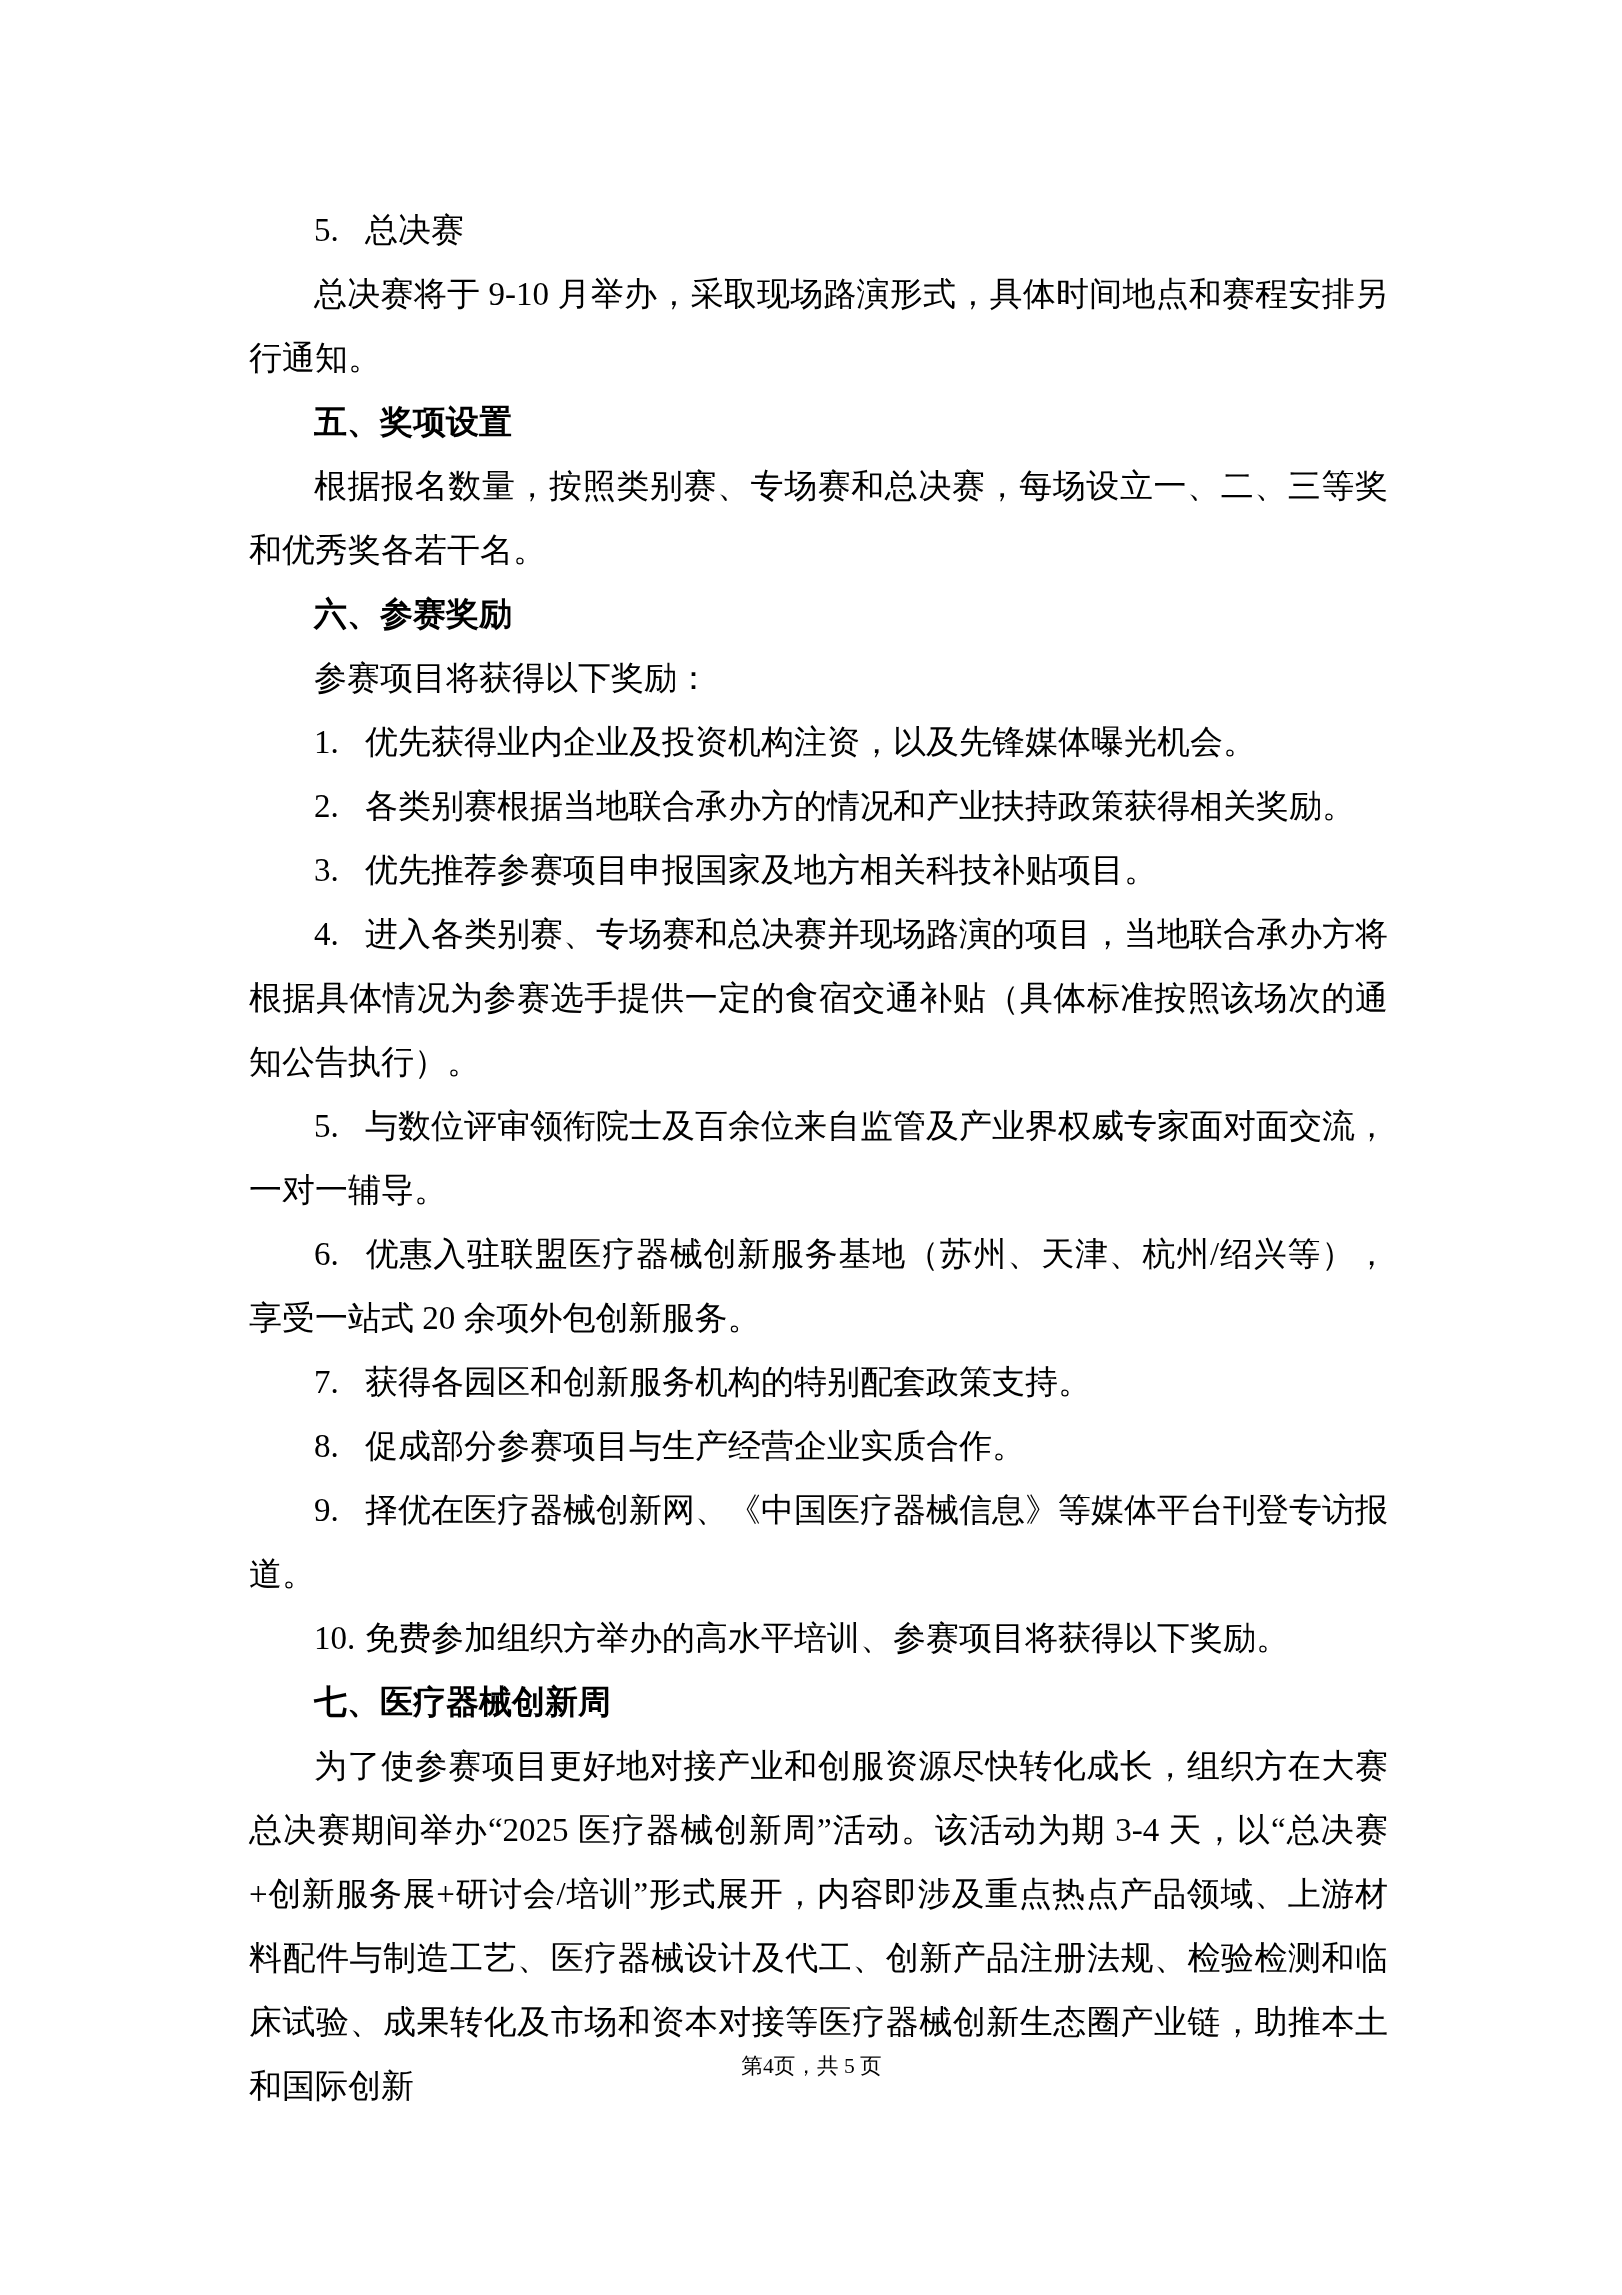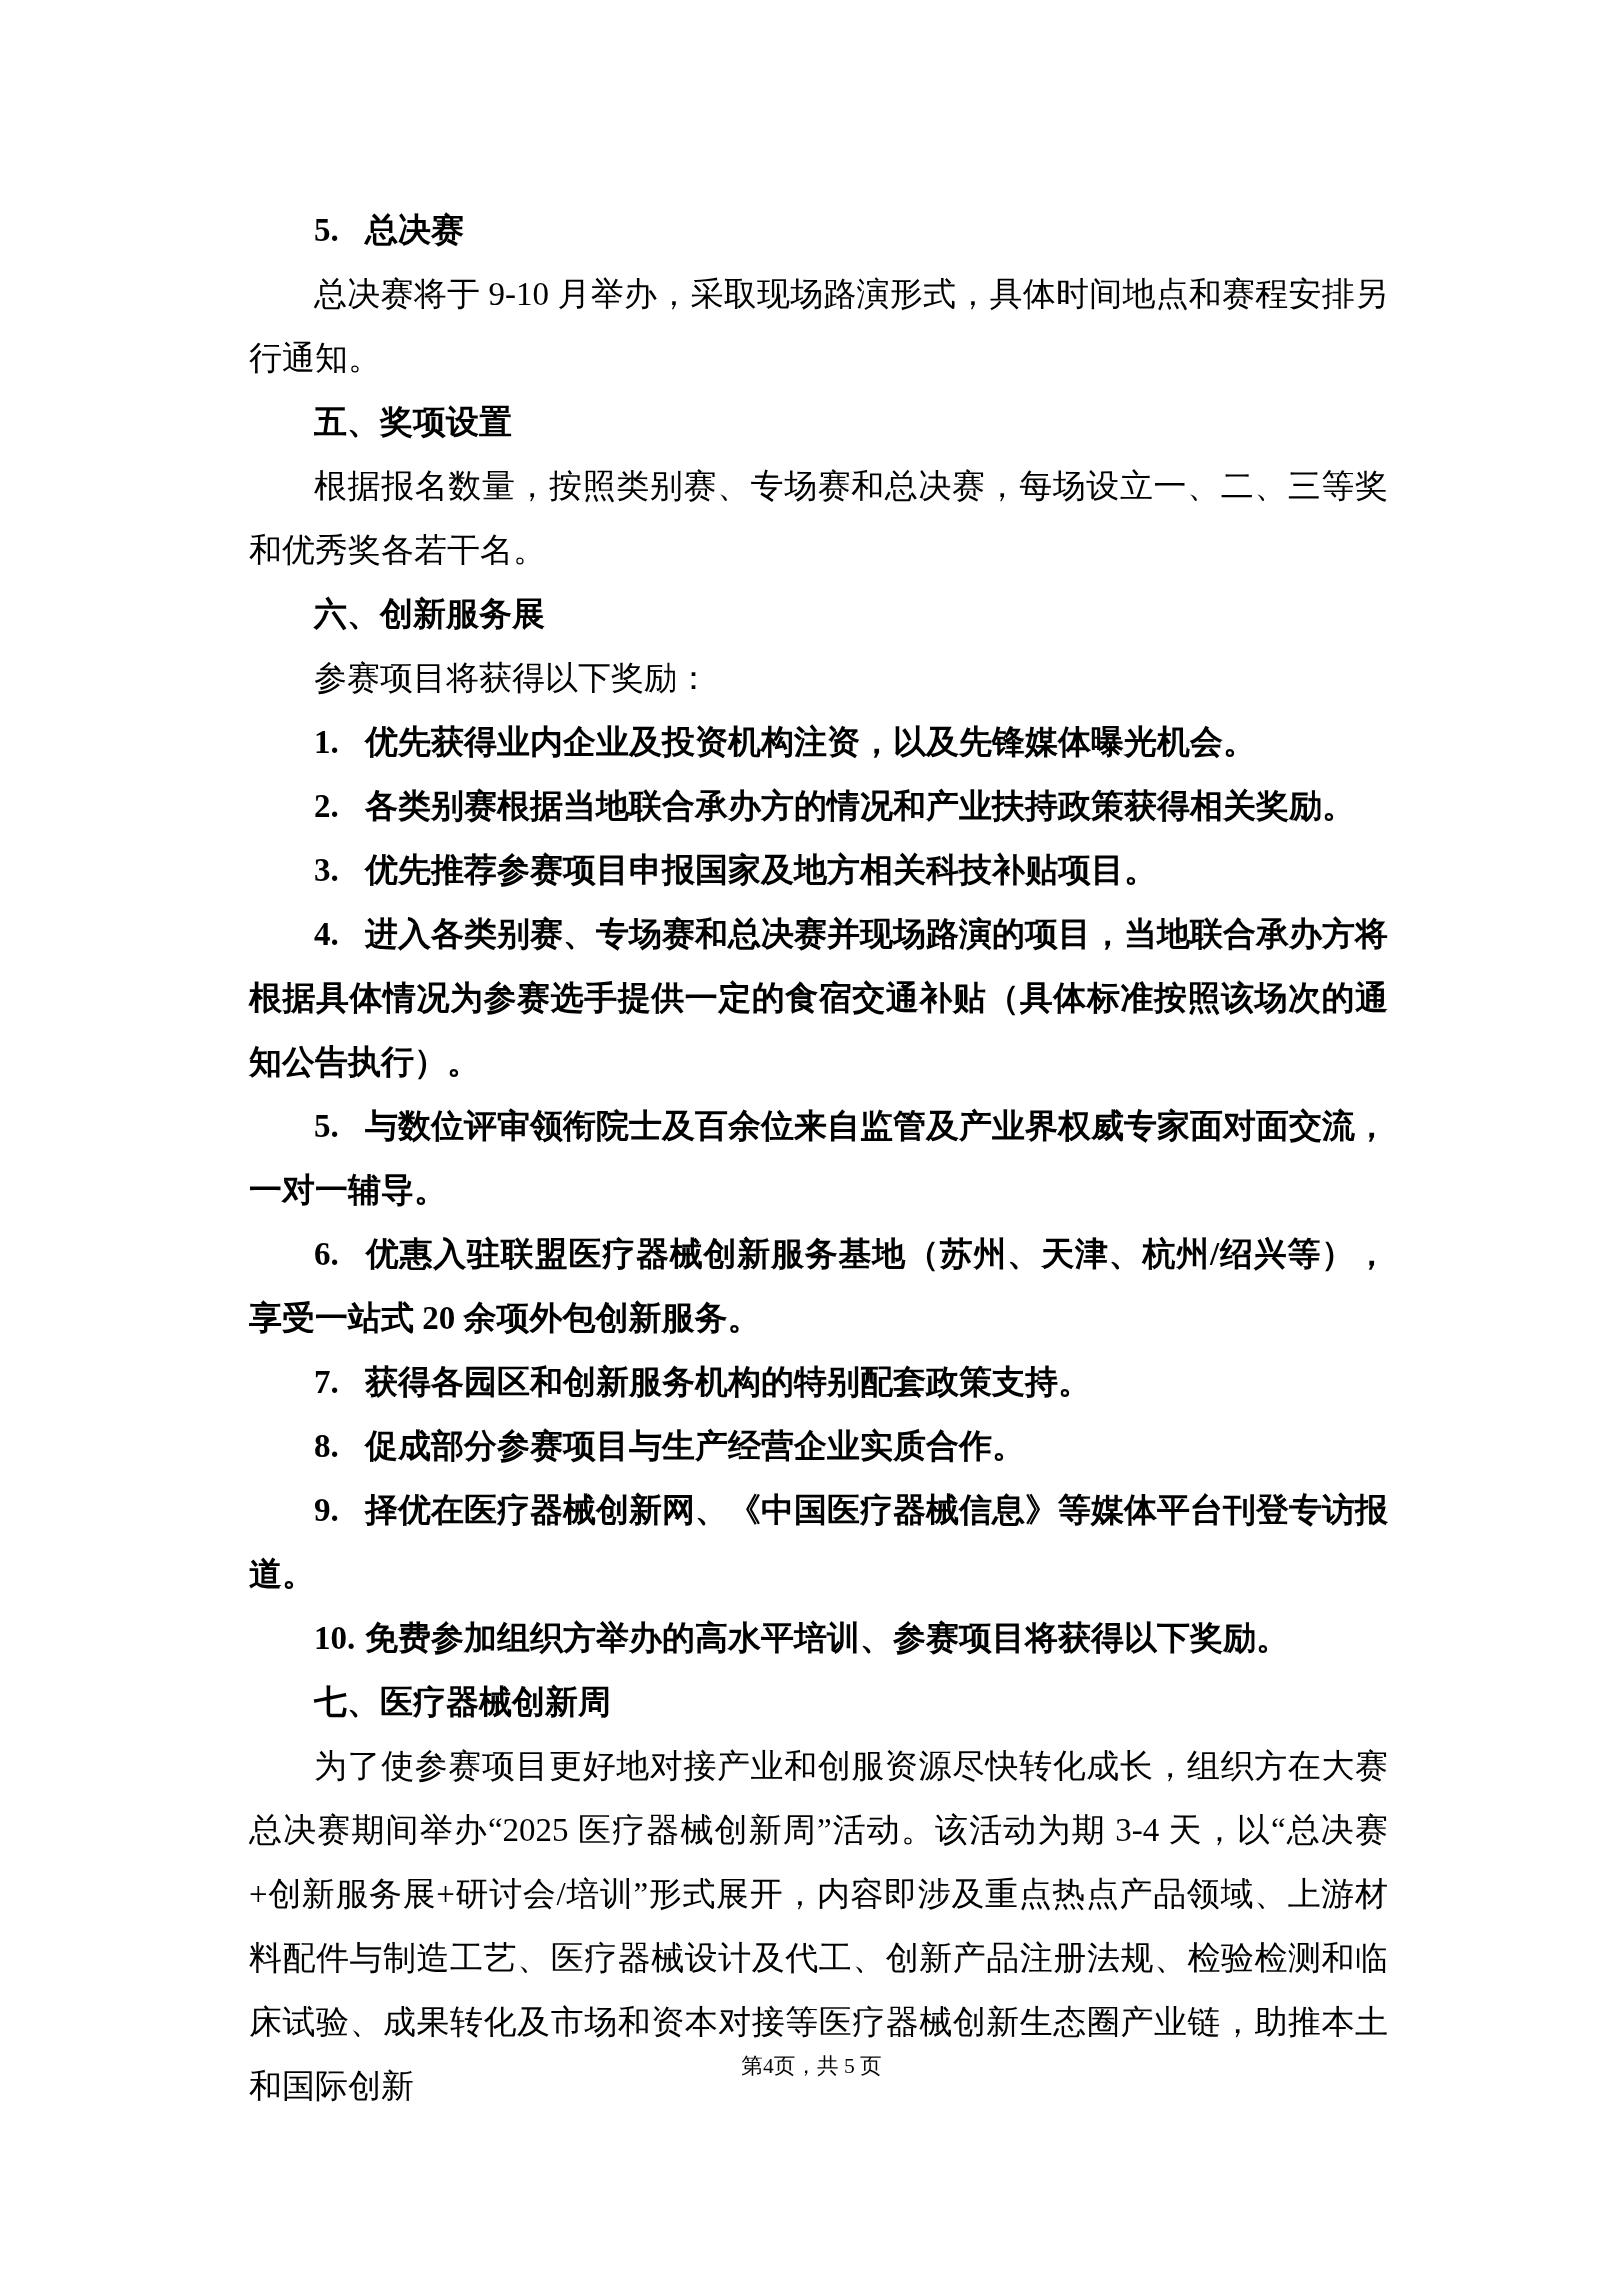--- a/index.html
+++ b/index.html
@@ -34,21 +34,21 @@
   .para-cont { text-indent: 0; }
   
   .para { text-indent: 65px; }
   
   .heading {
     text-indent: 65px;
     font-family: Liberation Sans, sans-serif;
     font-weight: bold;
   }
   
-  .list-item { text-indent: 65px; font-weight: bold; }
+  .list-item { text-indent: 65px; }
   .list-item .num {
     display: inline-block;
     width: 51px;
     text-indent: 0;
   }
   .footer {
     position: absolute;
     left: 0;
     top: 2053px;
     width: 1623px;
@@ -61,21 +61,21 @@
 </style>
 </head>
 <body>
 
 <div class="page">
   <div class="content">
       <p class="list-item"><span class="num">5.</span><span>总决赛</span></p>
       <p class="para">总决赛将于 9-10 月举办，采取现场路演形式，具体时间地点和赛程安排另行通知。</p>
       <p class="heading">五、奖项设置</p>
       <p class="para">根据报名数量，按照类别赛、专场赛和总决赛，每场设立一、二、三等奖和优秀奖各若干名。</p>
-      <p class="heading">六、创新服务展</p>
+      <p class="heading">六、参赛奖励</p>
       <p class="para">参赛项目将获得以下奖励：</p>
       <p class="list-item"><span class="num">1.</span><span>优先获得业内企业及投资机构注资，以及先锋媒体曝光机会。</span></p>
       <p class="list-item"><span class="num">2.</span><span>各类别赛根据当地联合承办方的情况和产业扶持政策获得相关奖励。</span></p>
       <p class="list-item"><span class="num">3.</span><span>优先推荐参赛项目申报国家及地方相关科技补贴项目。</span></p>
       <p class="list-item"><span class="num">4.</span><span>进入各类别赛、专场赛和总决赛并现场路演的项目，当地联合承办方将根据具体情况为参赛选手提供一定的食宿交通补贴（具体标准按照该场次的通知公告执行）。</span></p>
       <p class="list-item"><span class="num">5.</span><span>与数位评审领衔院士及百余位来自监管及产业界权威专家面对面交流，一对一辅导。</span></p>
       <p class="list-item"><span class="num">6.</span><span>优惠入驻联盟医疗器械创新服务基地（苏州、天津、杭州/绍兴等），享受一站式 20 余项外包创新服务。</span></p>
       <p class="list-item"><span class="num">7.</span><span>获得各园区和创新服务机构的特别配套政策支持。</span></p>
       <p class="list-item"><span class="num">8.</span><span>促成部分参赛项目与生产经营企业实质合作。</span></p>
       <p class="list-item"><span class="num">9.</span><span>择优在医疗器械创新网、《中国医疗器械信息》等媒体平台刊登专访报道。</span></p>

